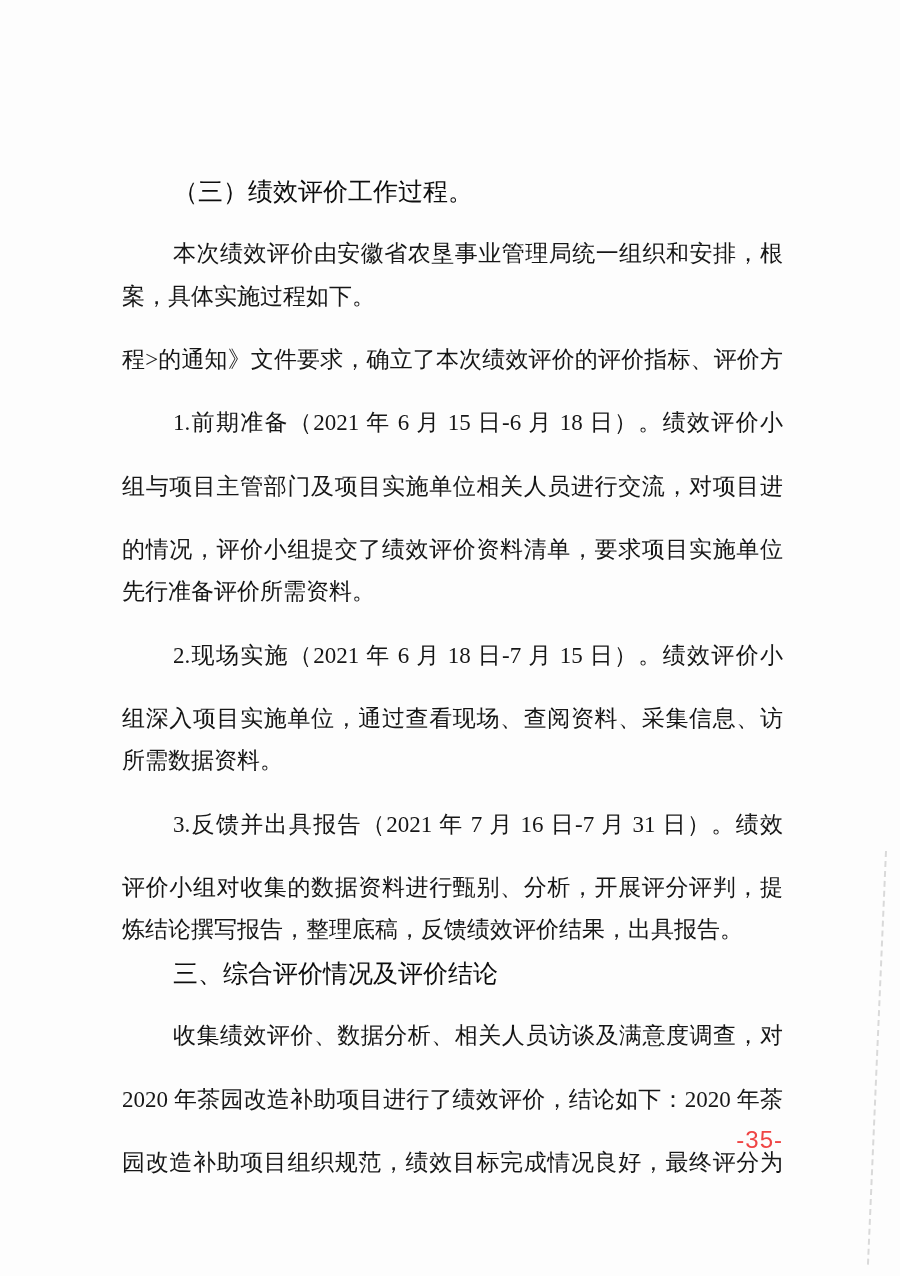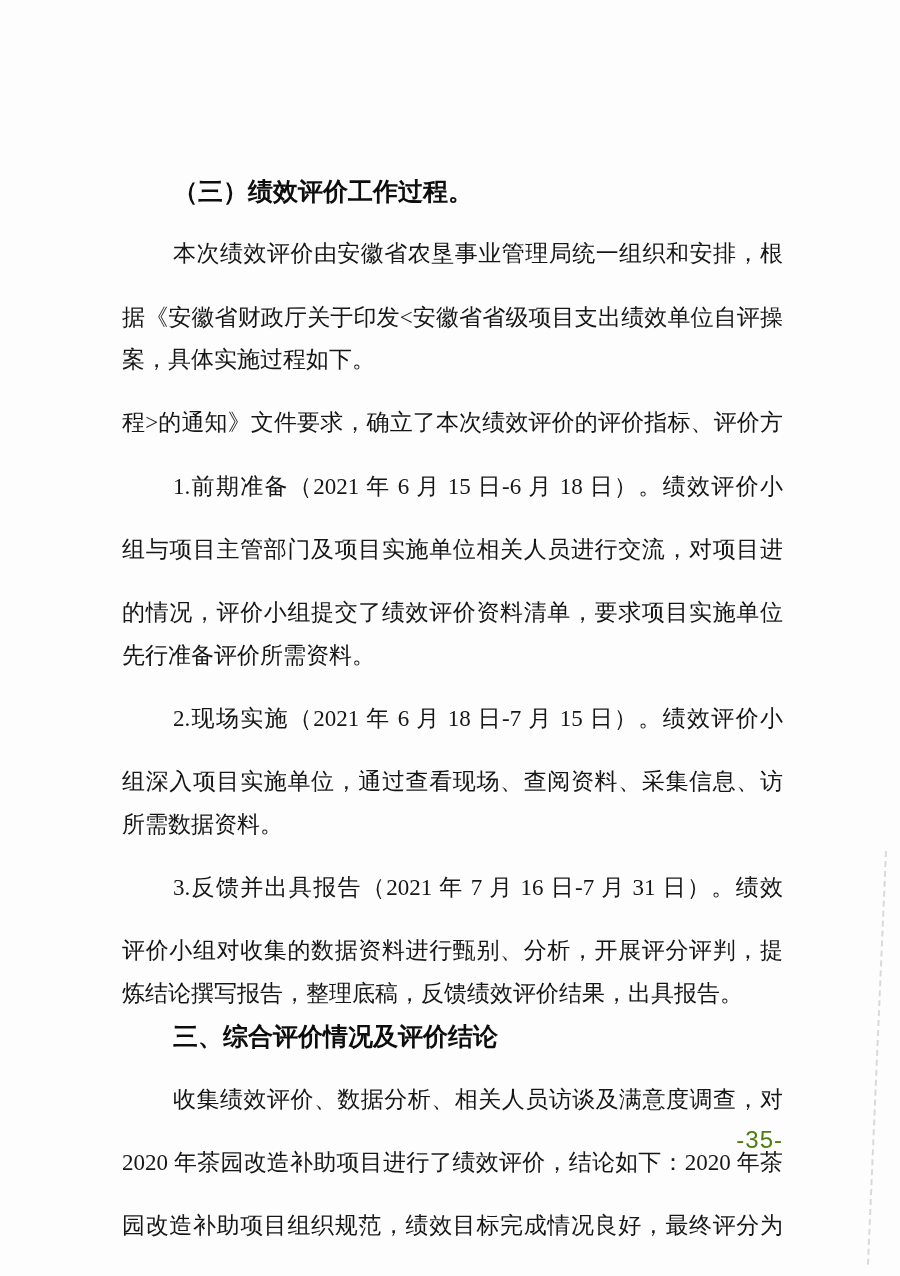--- a/index.html
+++ b/index.html
@@ -31,35 +31,35 @@
     text-align: left;
   }
   .j {
     text-align: justify;
     text-align-last: justify;
     margin-top: 21px;
   }
   .indent { text-indent: 51px; }
   .heading {
     font-family: "Liberation Sans", "DejaVu Sans", sans-serif;
-    font-weight: 700;
+    font-weight: 400;
     font-size: 25px;
     color: #0d0d0d;
     text-align: left;
     text-align-last: left;
   }
   .pagenum {
     position: absolute;
     left: 122px;
     top: 1126px;
     width: 661px;
     text-align: right;
     font-family: "Liberation Sans", "DejaVu Sans", sans-serif;
     font-size: 24px;
-    color: #4d7c0f;
+    color: #ef4444;
     letter-spacing: 1px;
   }
   .scan-artifact {
     position: absolute;
     left: 885px;
     top: 851px;
     height: 414px;
     width: 0;
     border-left: 2px dashed #bdbdbd;
     opacity: 0.55;
@@ -68,21 +68,20 @@
   }
 </style>
 </head>
 <body>
 
 <div class="page">
 
   <div class="textblock">
     <div class="line heading indent">（三）绩效评价工作过程。</div>
     <div class="line j indent">本次绩效评价由安徽省农垦事业管理局统一组织和安排，根</div>
-    <div class="line j">据《安徽省财政厅关于印发&lt;安徽省省级项目支出绩效单位自评操</div>
     <div class="line">案，具体实施过程如下。</div>
     <div class="line j">程&gt;的通知》文件要求，确立了本次绩效评价的评价指标、评价方</div>
     <div class="line j indent">1.前期准备（2021 年 6 月 15 日-6 月 18 日）。绩效评价小</div>
     <div class="line j">组与项目主管部门及项目实施单位相关人员进行交流，对项目进</div>
     <div class="line j">的情况，评价小组提交了绩效评价资料清单，要求项目实施单位</div>
     <div class="line">先行准备评价所需资料。</div>
     <div class="line j indent">2.现场实施（2021 年 6 月 18 日-7 月 15 日）。绩效评价小</div>
     <div class="line j">组深入项目实施单位，通过查看现场、查阅资料、采集信息、访</div>
     <div class="line">所需数据资料。</div>
     <div class="line j indent">3.反馈并出具报告（2021 年 7 月 16 日-7 月 31 日）。绩效</div>

